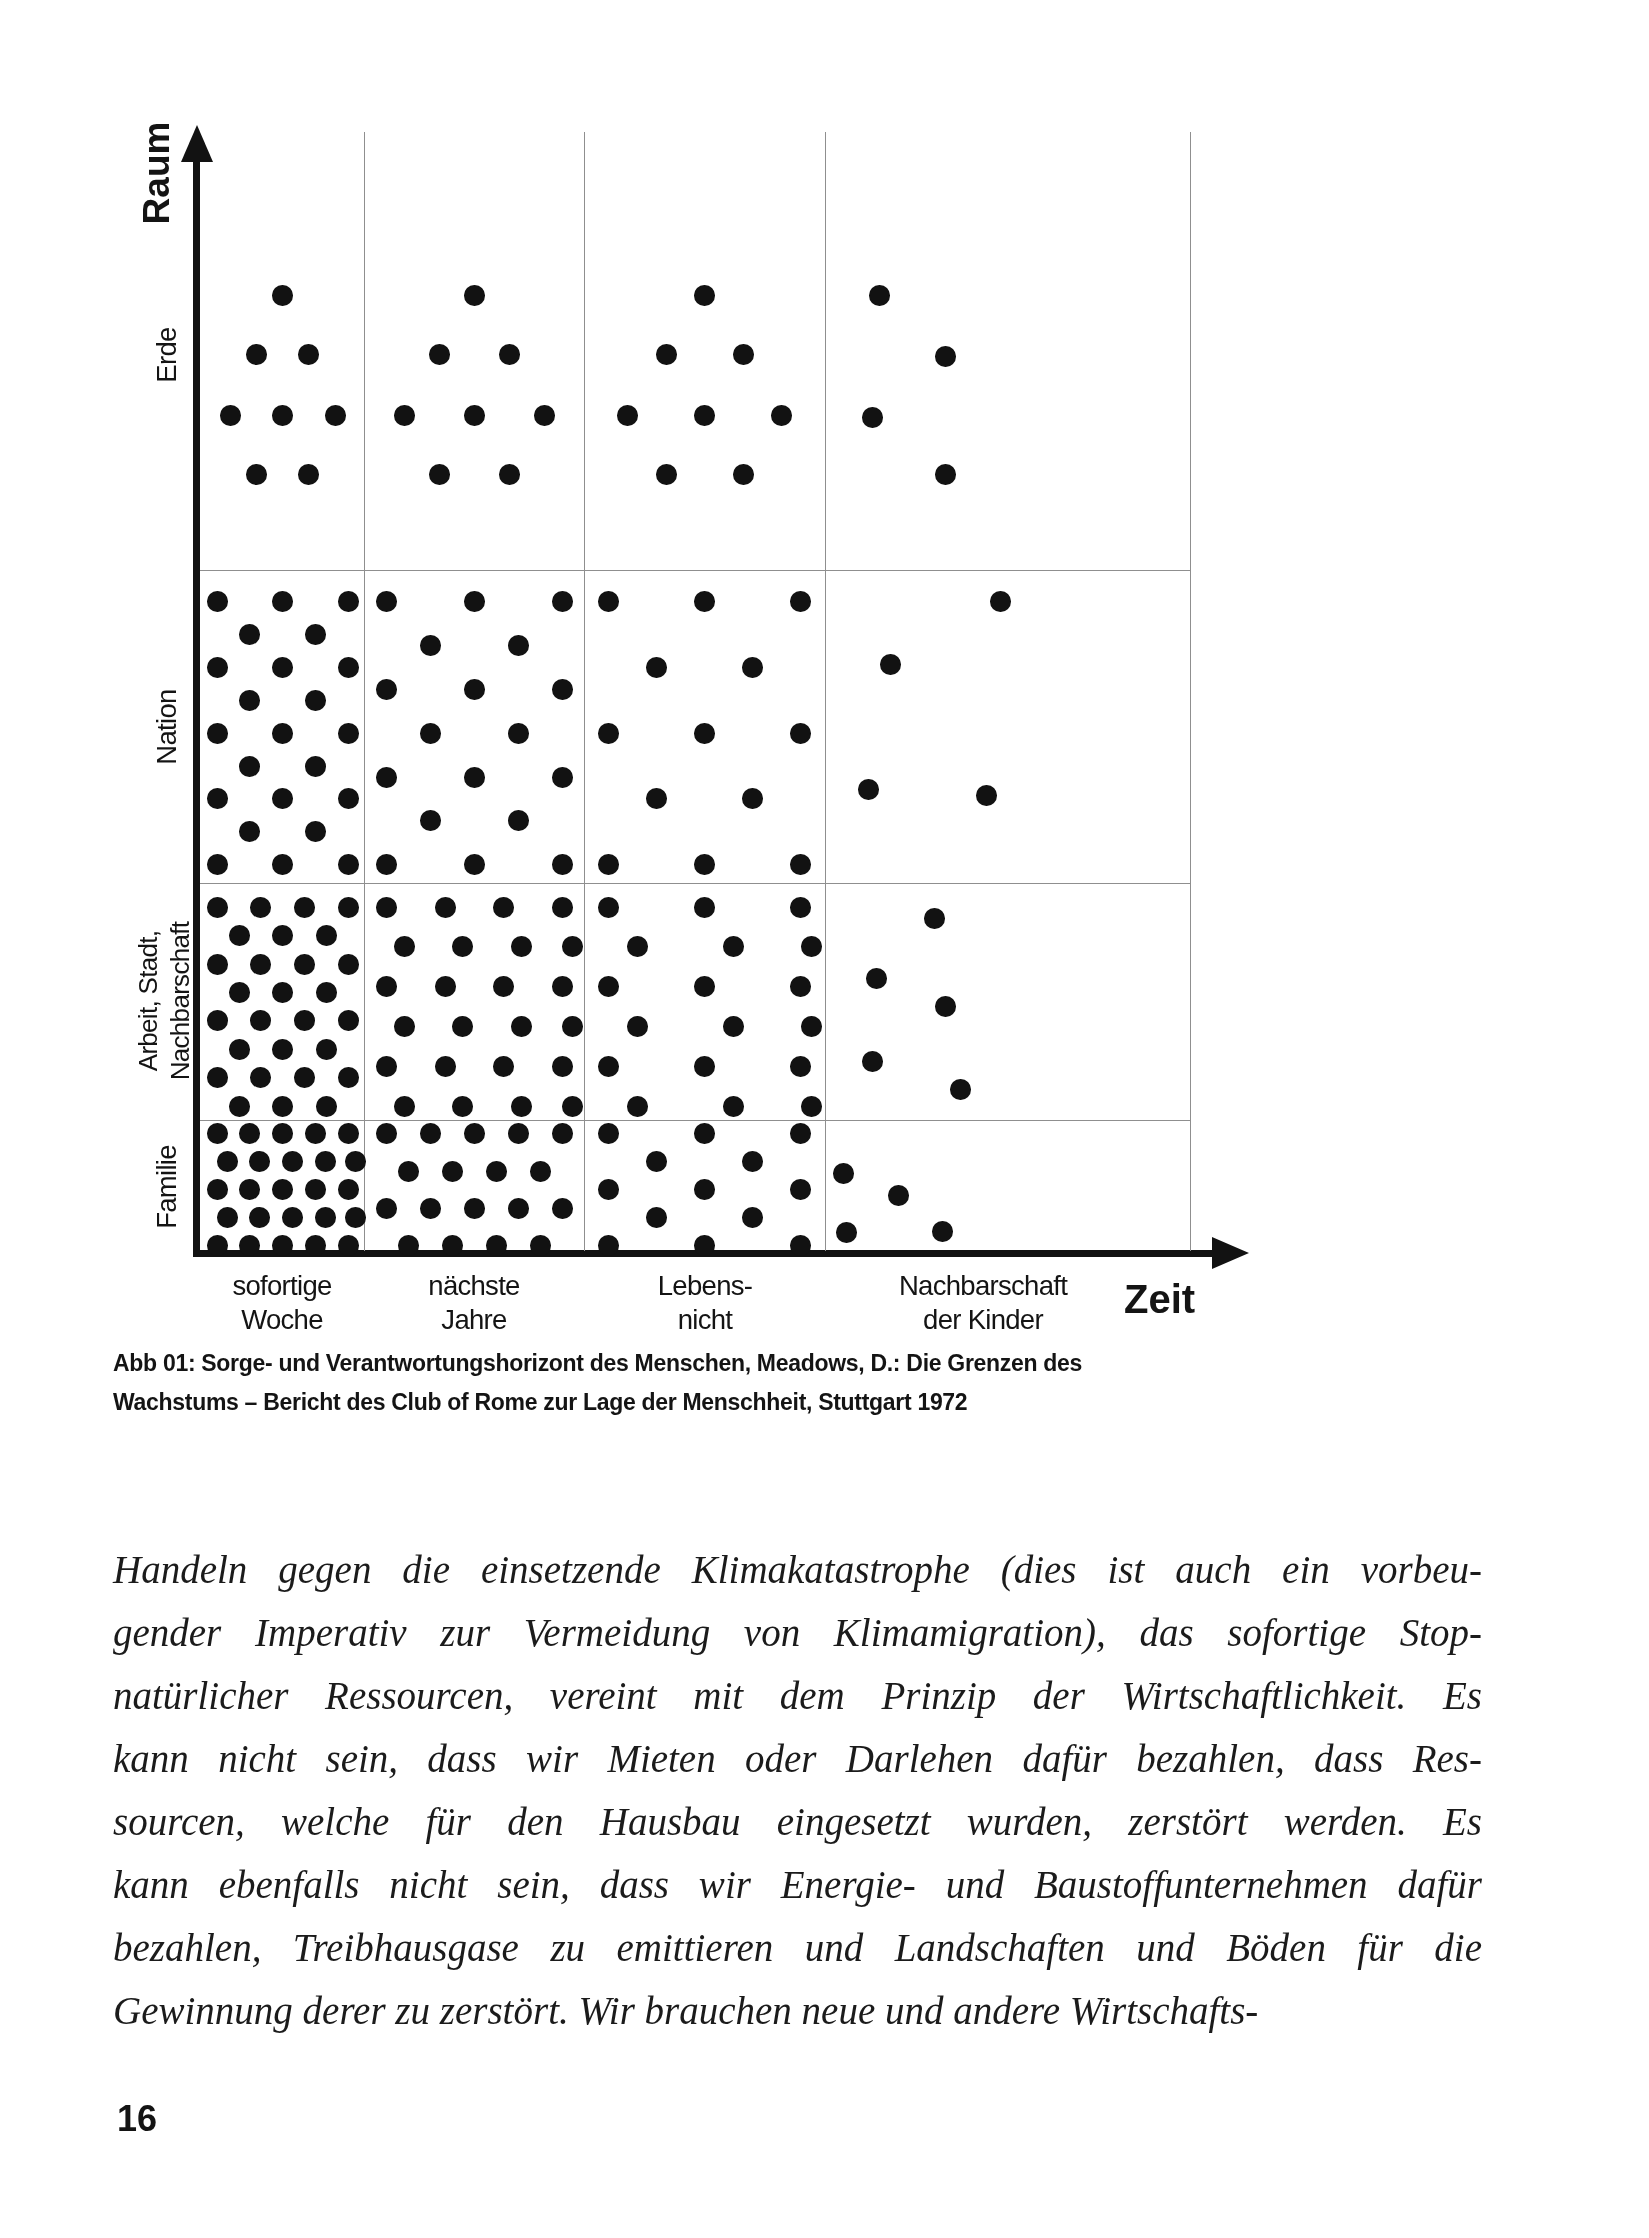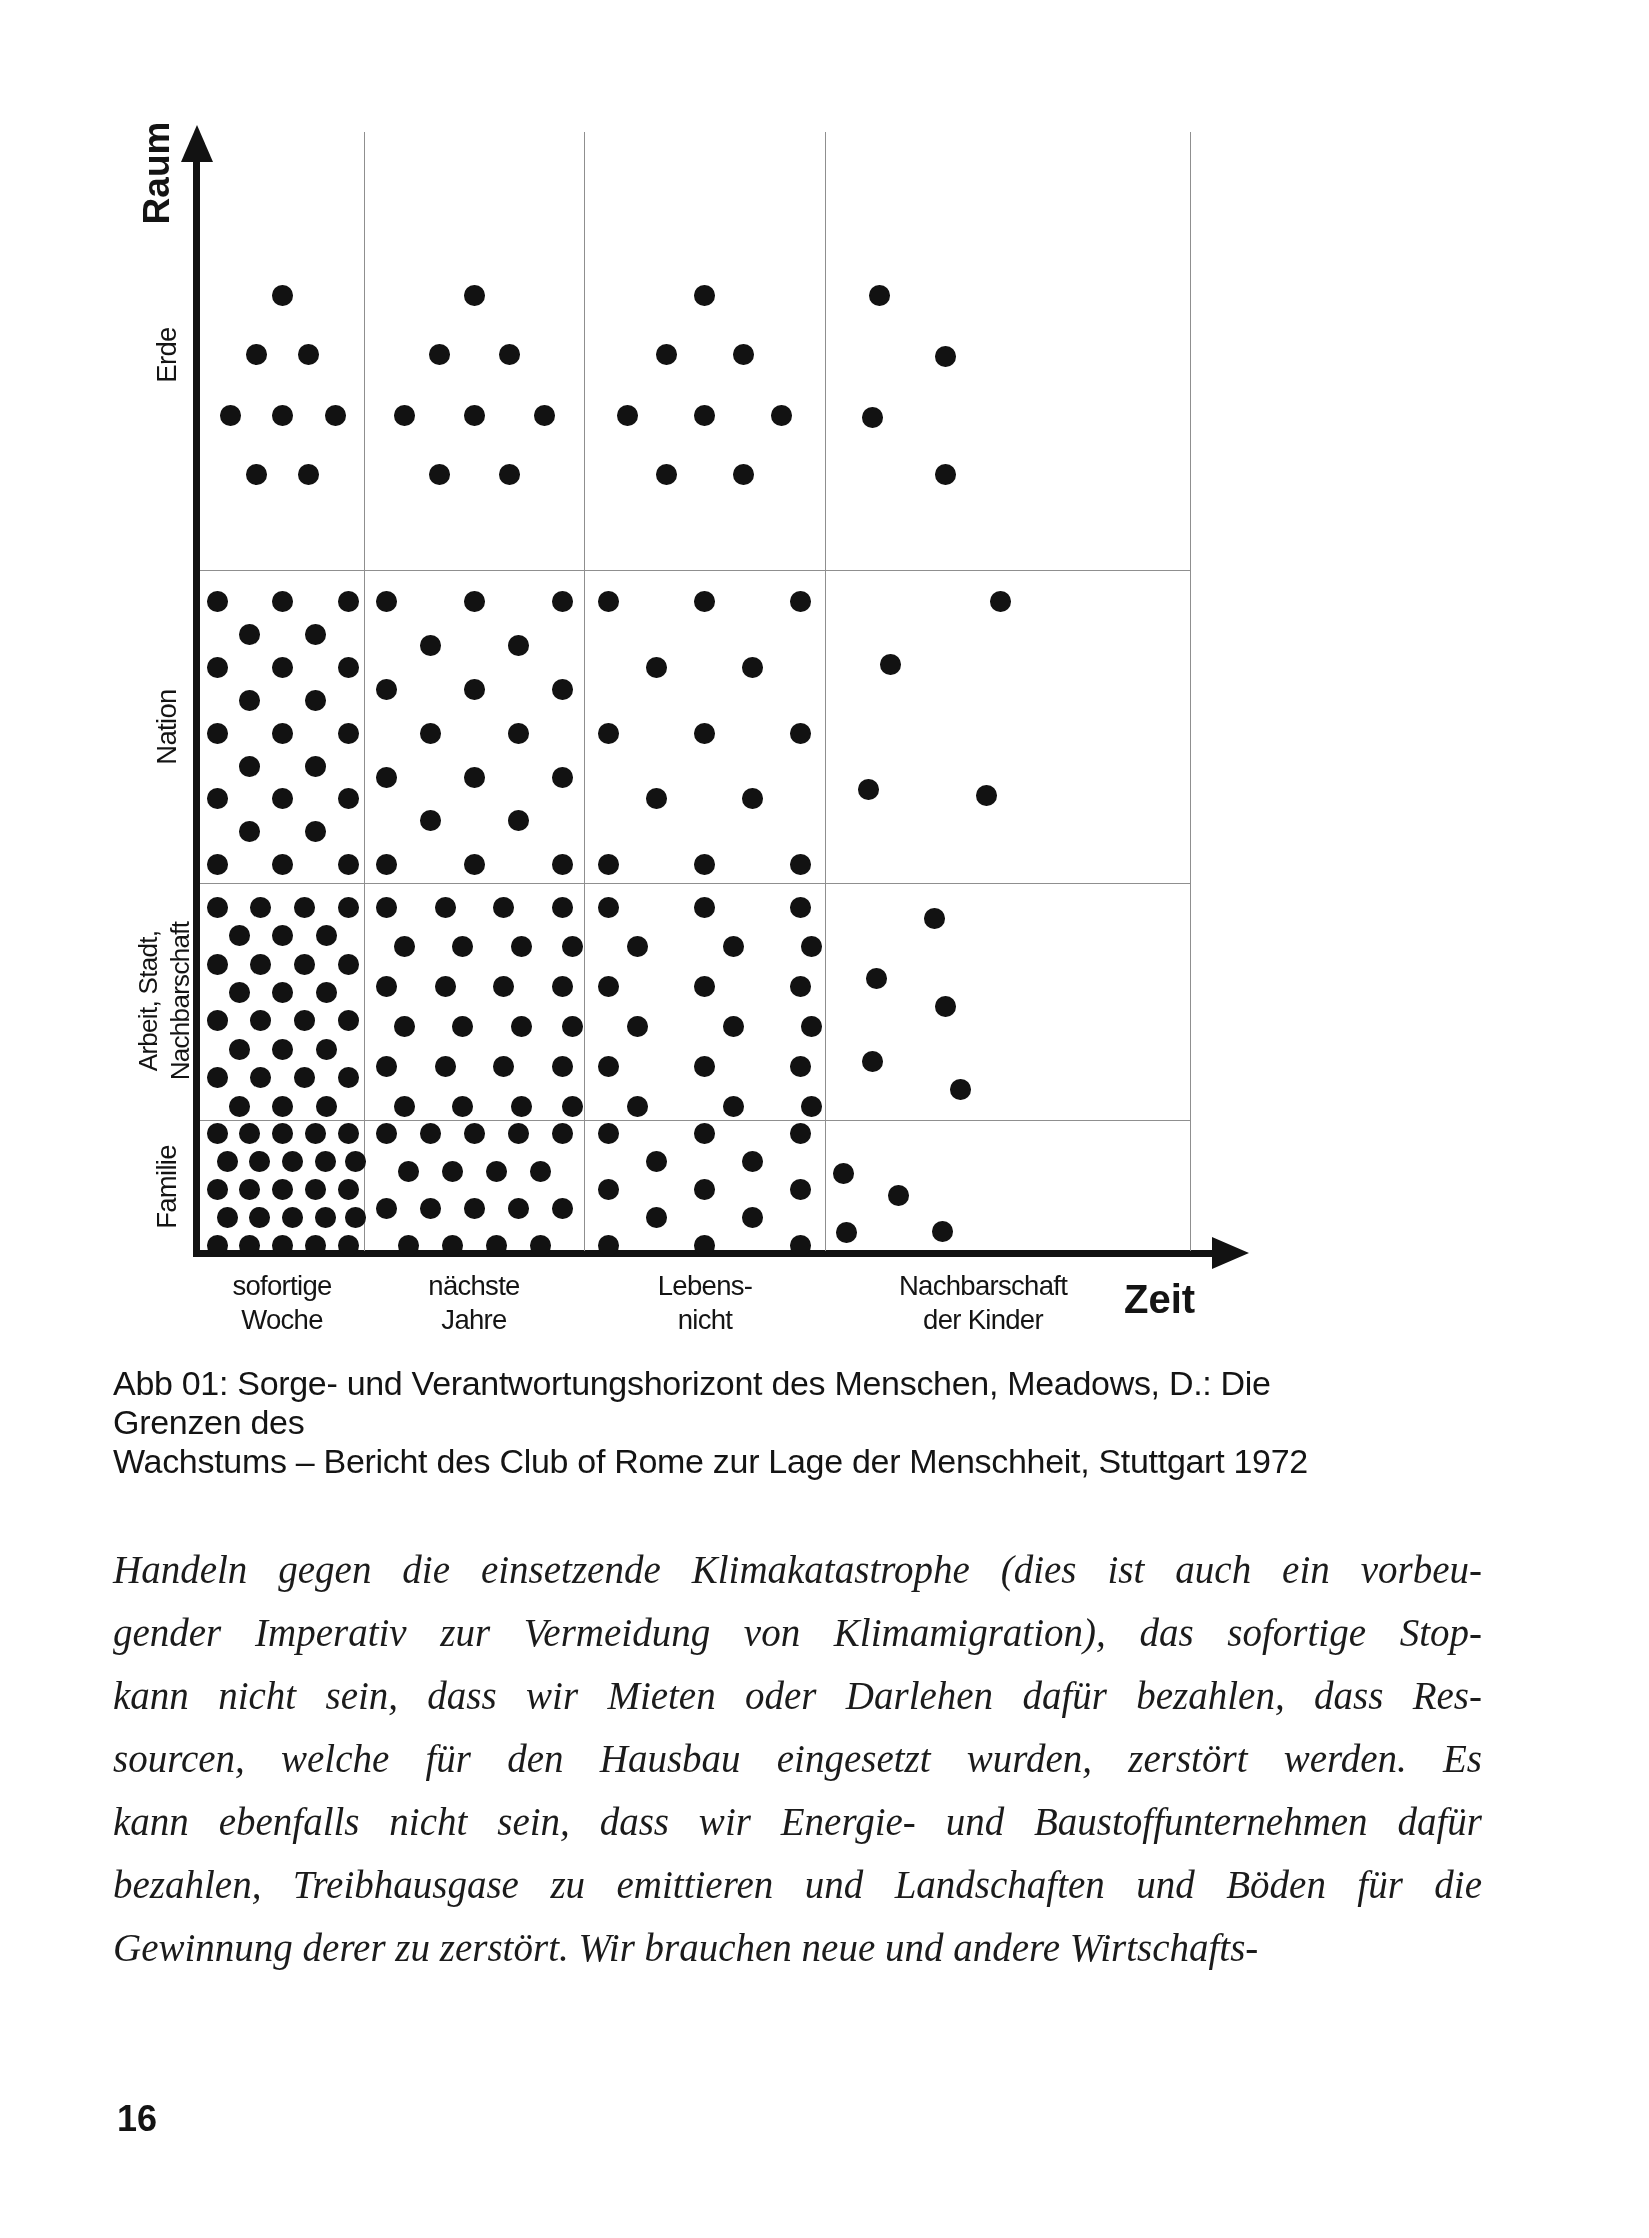--- a/index.html
+++ b/index.html
@@ -37,21 +37,21 @@
   .ylab2{font-size:26px;letter-spacing:-0.7px;text-align:center;line-height:32px;white-space:nowrap;}
   .xlab{
     position:absolute;top:1269px;width:316px;margin-left:-158px;
     text-align:center;font-size:27.5px;line-height:34px;letter-spacing:-0.7px;
   }
   .zeit{position:absolute;left:1124px;top:1277px;font-size:40px;font-weight:bold;}
   .dot{position:absolute;width:20.6px;height:20.6px;border-radius:50%;background:#121212;}
   
   .caption{
     position:absolute;left:113px;top:1344px;width:1210px;
-    font-size:34px;font-weight:normal;line-height:39px;letter-spacing:-0.3px;margin-top:20px;
+    font-size:23px;font-weight:bold;line-height:39px;letter-spacing:-0.3px;
   }
   
   .body-text{
     position:absolute;left:113px;top:1538px;width:1369px;
     font-family:"Liberation Serif", serif;
     font-size:39px;line-height:63px;color:#1b1b1b;
   }
   .bline{text-align:justify;text-align-last:justify;height:63px;white-space:nowrap;font-style:italic;}
   .bline.last{text-align-last:left;}
   
@@ -331,20 +331,21 @@
   </div>
 
   <div class="caption">
     <div>Abb 01: Sorge- und Verantwortungshorizont des Menschen, Meadows, D.: Die Grenzen des</div>
     <div>Wachstums – Bericht des Club of Rome zur Lage der Menschheit, Stuttgart 1972</div>
   </div>
 
   <div class="body-text" id="body-text">
       <div class="bline">Handeln gegen die einsetzende Klimakatastrophe (dies ist auch ein vorbeu-</div>
       <div class="bline">gender Imperativ zur Vermeidung von Klimamigration), das sofortige Stop-</div>
+      <div class="bline">natürlicher Ressourcen, vereint mit dem Prinzip der Wirtschaftlichkeit. Es</div>
       <div class="bline">kann nicht sein, dass wir Mieten oder Darlehen dafür bezahlen, dass Res-</div>
       <div class="bline">sourcen, welche für den Hausbau eingesetzt wurden, zerstört werden. Es</div>
       <div class="bline">kann ebenfalls nicht sein, dass wir Energie- und Baustoffunternehmen dafür</div>
       <div class="bline">bezahlen, Treibhausgase zu emittieren und Landschaften und Böden für die</div>
       <div class="bline last">Gewinnung derer zu zerstört. Wir brauchen neue und andere Wirtschafts-</div>
     </div>
 
   <div class="pagenum">16</div>
 
 </div>

